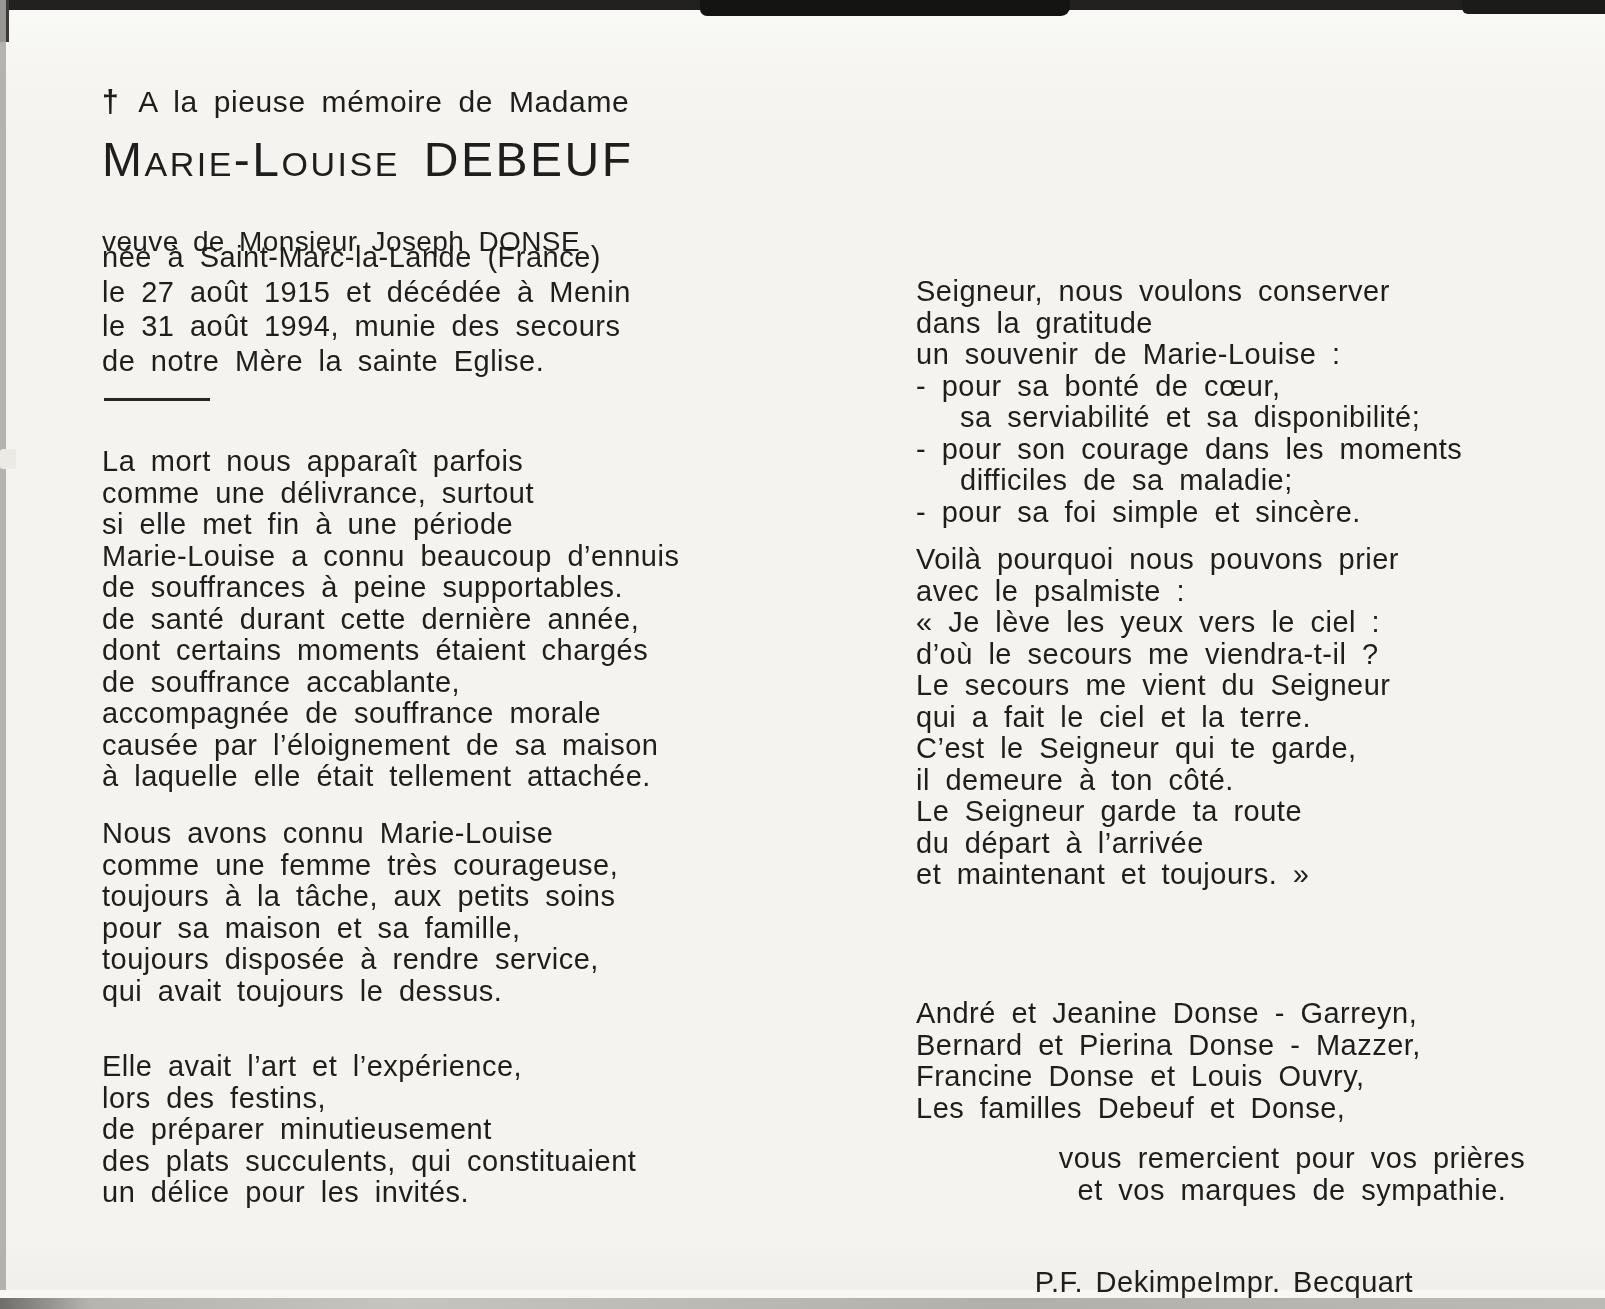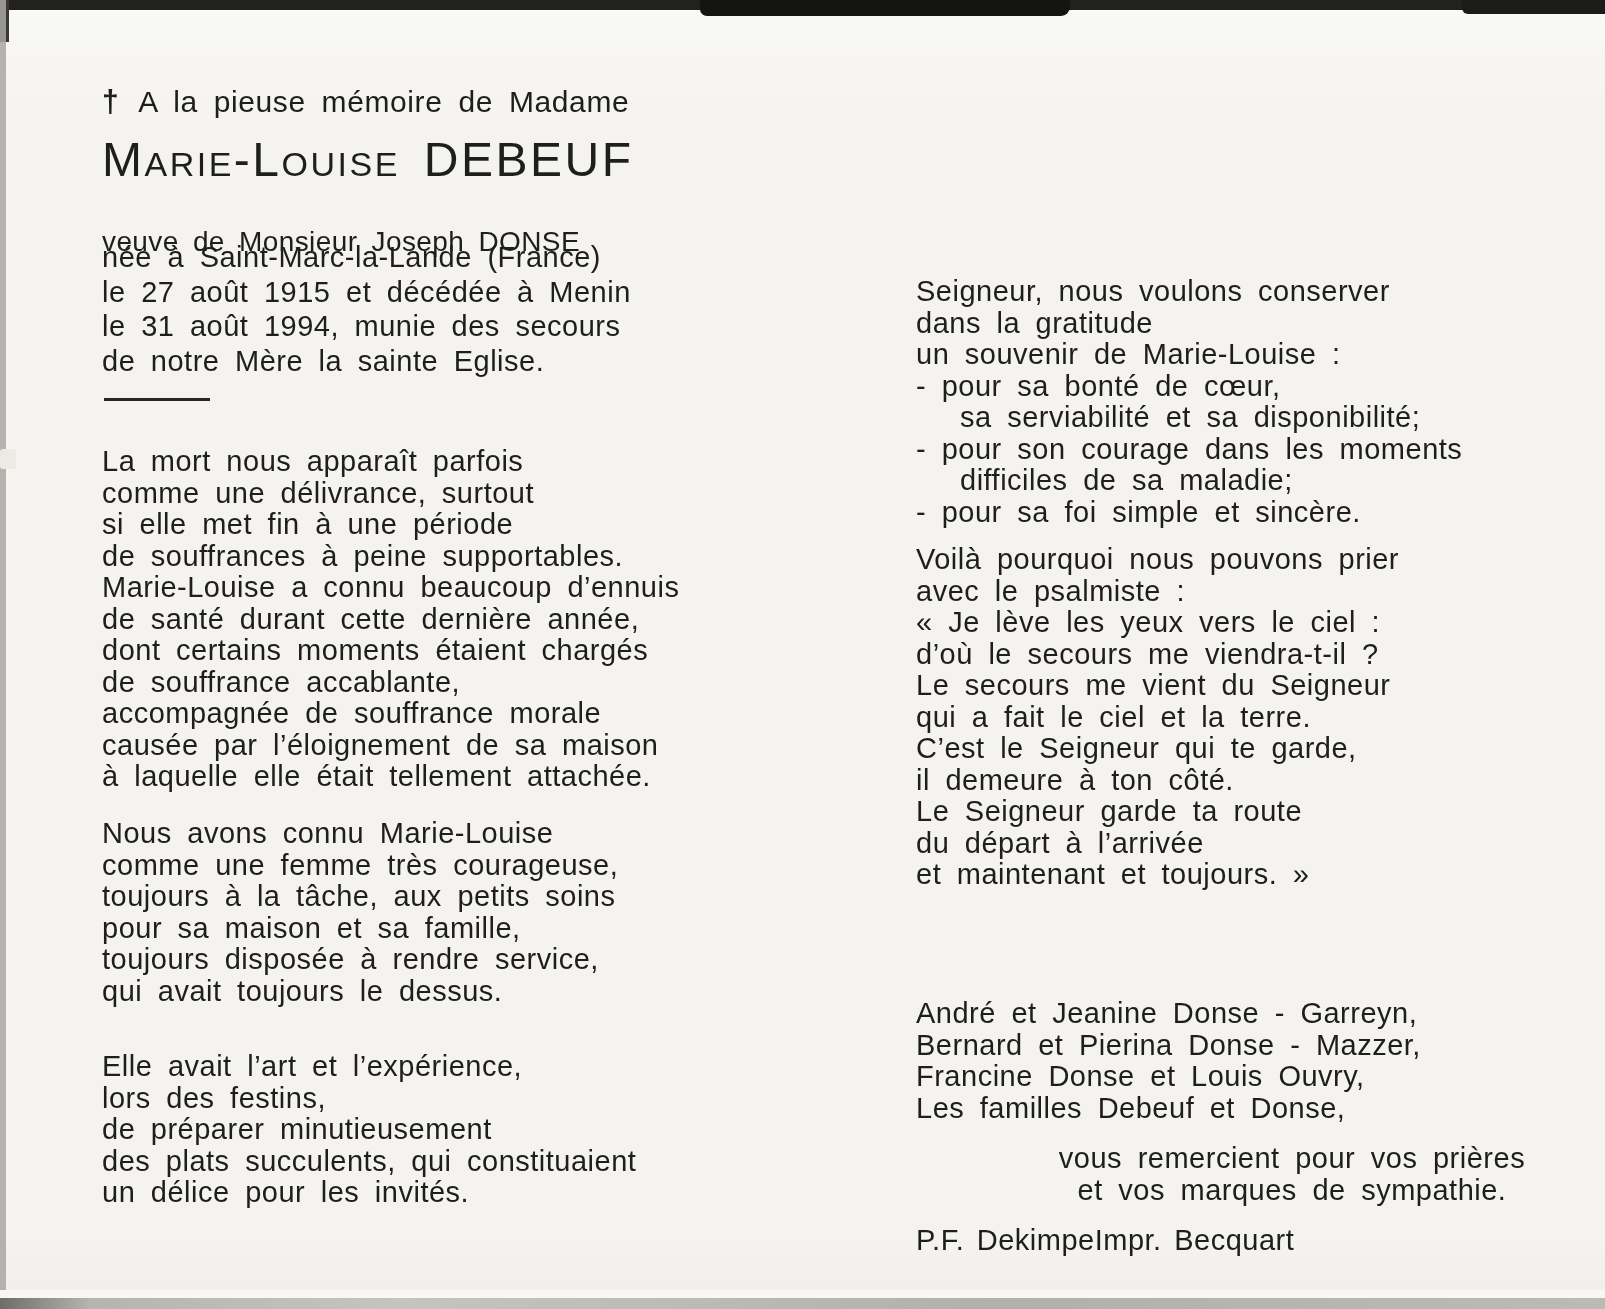--- a/index.html
+++ b/index.html
@@ -58,21 +58,21 @@
   .lp1 { top: 446px; }
   .lp2 { top: 818px; }
   .lp3 { top: 1051px; }
 
   .rp1 { top: 99px; }
   .rp2 { top: 276px; }
   .rp3 { top: 544px; }
   .names  { top: 998px; }
   .thanks { top: 1143px; padding-left: 136px; box-sizing: border-box; text-align: center; }
 
-  .footer { top: 1224px; display: flex; justify-content: flex-start; font-size: 29px; letter-spacing: .5px; word-spacing: 4px; }
+  .footer { top: 1266px; display: flex; justify-content: center; font-size: 29px; letter-spacing: .5px; word-spacing: 4px; }
 </style>
 </head>
 <body>
 
 <div class="paper-shade"></div>
 
 <div class="edge-top"></div>
 <div class="edge-top-blob"></div>
 <div class="edge-top-right"></div>
 <div class="edge-top-left"></div>
@@ -99,22 +99,22 @@
       <div class="line">le 31 août 1994, munie des secours</div>
       <div class="line">de notre Mère la sainte Eglise.</div>
     </div>
 
   <div class="block rule"></div>
 
   <div class="block para lp1">
       <div class="line">La mort nous apparaît parfois</div>
       <div class="line">comme une délivrance, surtout</div>
       <div class="line">si elle met fin à une période</div>
+      <div class="line">Marie-Louise a connu beaucoup d’ennuis</div>
       <div class="line">de souffrances à peine supportables.</div>
-      <div class="line">Marie-Louise a connu beaucoup d’ennuis</div>
       <div class="line">de santé durant cette dernière année,</div>
       <div class="line">dont certains moments étaient chargés</div>
       <div class="line">de souffrance accablante,</div>
       <div class="line">accompagnée de souffrance morale</div>
       <div class="line">causée par l’éloignement de sa maison</div>
       <div class="line">à laquelle elle était tellement attachée.</div>
     </div>
   <div class="block para lp2">
       <div class="line">Nous avons connu Marie-Louise</div>
       <div class="line">comme une femme très courageuse,</div>

